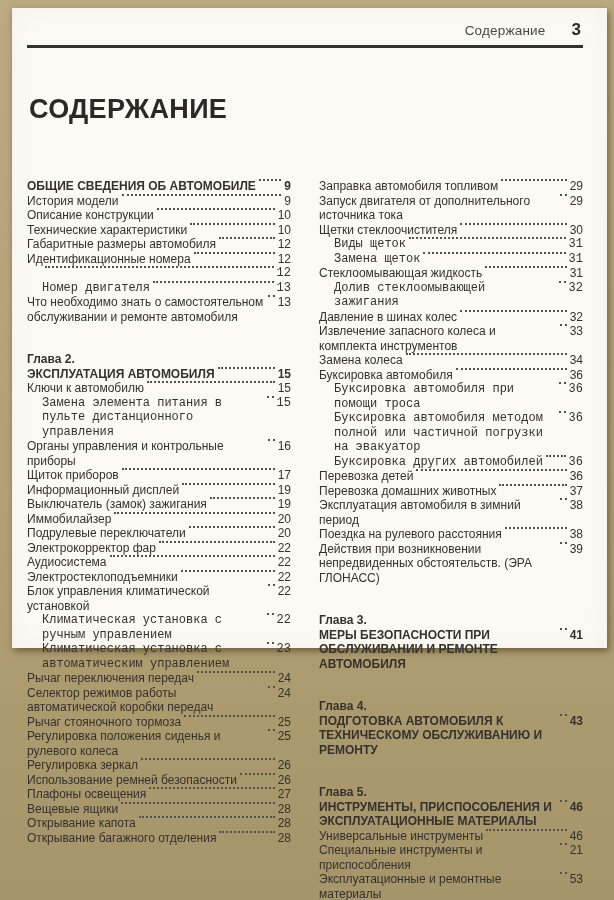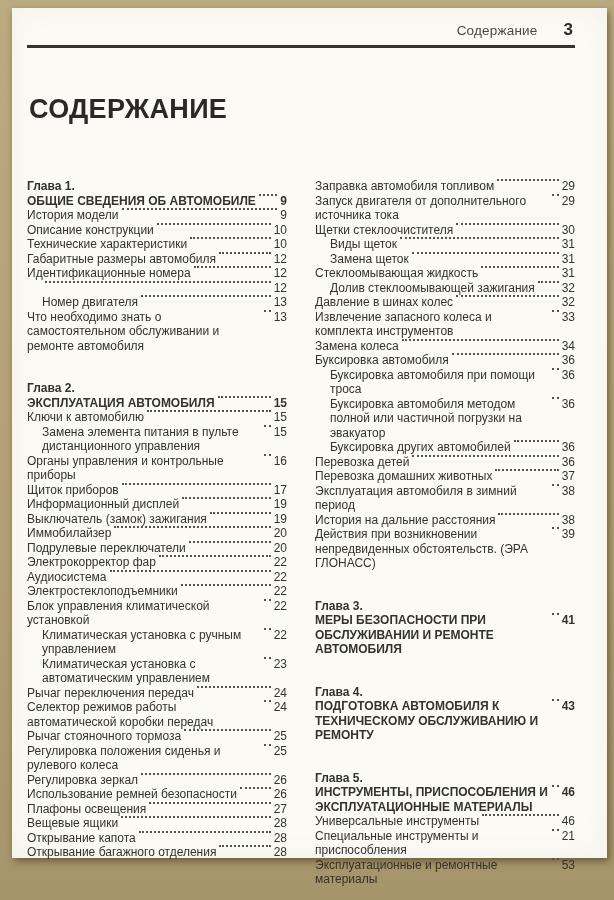--- a/index.html
+++ b/index.html
@@ -10,44 +10,44 @@
   }
   *{box-sizing:border-box;}
   html,body{margin:0;padding:0;}
   body{
     width:614px;height:900px;overflow:hidden;position:relative;
     background:linear-gradient(#bcaa80,var(--scan-border) 60%,#a6946a);
     font-family:"Liberation Sans","DejaVu Sans",sans-serif;
     color:var(--ink);
   }
   .page{
-    position:absolute;left:12px;top:8px;width:595px;height:850px;
+    position:absolute;left:12px;top:8px;width:595px;height:640px;
     background:var(--page-bg);
     box-shadow:2px 3px 7px rgba(55,42,18,.55), inset 0 0 30px rgba(120,100,60,.06);
-    padding:10px 32px 0 15px;
+    padding:10px 24px 0 15px;
   }
   .hdr{
     display:flex;justify-content:flex-end;align-items:baseline;gap:26px;
     padding:2px 2px 0 0;
   }
   .run{font-size:13.5px;color:#4b4843;letter-spacing:.2px;}
   .pnum{font-size:17px;font-weight:700;color:#2b2926;}
   .rule{height:3px;background:var(--rule);margin-top:5px;}
   .title{
     margin:46px 0 0 2px;
     font-size:27px;font-weight:700;letter-spacing:.3px;color:#2b2926;
   }
   .cols{
     display:flex;gap:28px;margin-top:54px;
   }
   .col{flex:1;min-width:0;font-size:12px;line-height:14.5px;}
   .chapter-label{font-weight:700;margin-top:28px;}
   .chapter-label:first-child{margin-top:0;}
   .entry{display:flex;align-items:flex-start;}
-  .entry.indent{padding-left:15px;}
+  .entry.indent{padding-left:15px;font-family:Liberation Mono, monospace;}
   .entry.bold{font-weight:700;}
   .entry .t{min-width:0;}
   .entry .leader{
     flex:1 1 auto;min-width:7px;
     border-bottom:2px dotted #55524c;
     margin:0 3px 3px 3px;
   }
   .entry .pg{flex:none;white-space:nowrap;}
 </style>
 </head>
@@ -56,21 +56,20 @@
 <div class="scan">
   <div class="page">
     <div class="hdr">
       <span class="run">Содержание</span>
       <span class="pnum">3</span>
     </div>
     <div class="rule"></div>
     <h1 class="title">СОДЕРЖАНИЕ</h1>
     <div class="cols">
       <div class="col">
-          <div class="chapter-label">Глава 1.</div>
           <div class="entry bold">
             <span class="t">ОБЩИЕ СВЕДЕНИЯ ОБ АВТОМОБИЛЕ</span>
             <span class="leader"></span>
             <span class="pg">9</span>
           </div>
           <div class="entry">
             <span class="t">История модели</span>
             <span class="leader"></span>
             <span class="pg">9</span>
           </div>
@@ -315,21 +314,21 @@
             <span class="t">Перевозка домашних животных</span>
             <span class="leader"></span>
             <span class="pg">37</span>
           </div>
           <div class="entry">
             <span class="t">Эксплуатация автомобиля в зимний период</span>
             <span class="leader"></span>
             <span class="pg">38</span>
           </div>
           <div class="entry">
-            <span class="t">История на дальние расстояния</span>
+            <span class="t">Поездка на рулевого расстояния</span>
             <span class="leader"></span>
             <span class="pg">38</span>
           </div>
           <div class="entry">
             <span class="t">Действия при возникновении непредвиденных обстоятельств. (ЭРА ГЛОНАСС)</span>
             <span class="leader"></span>
             <span class="pg">39</span>
           </div>
           <div class="chapter-label">Глава 3.</div>
           <div class="entry bold">

